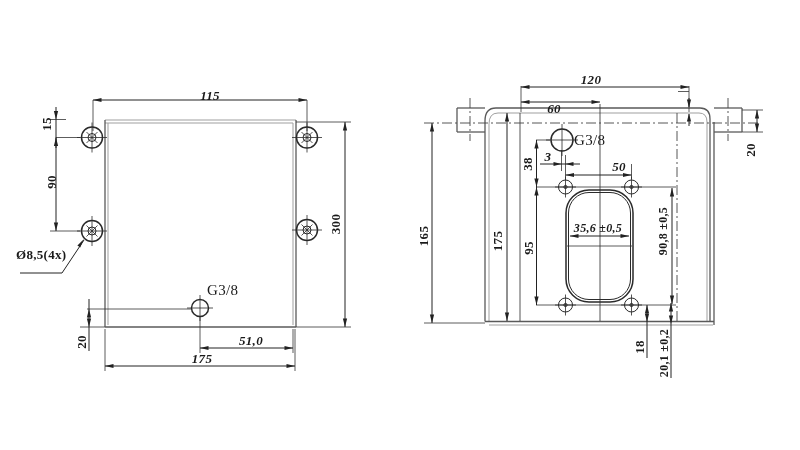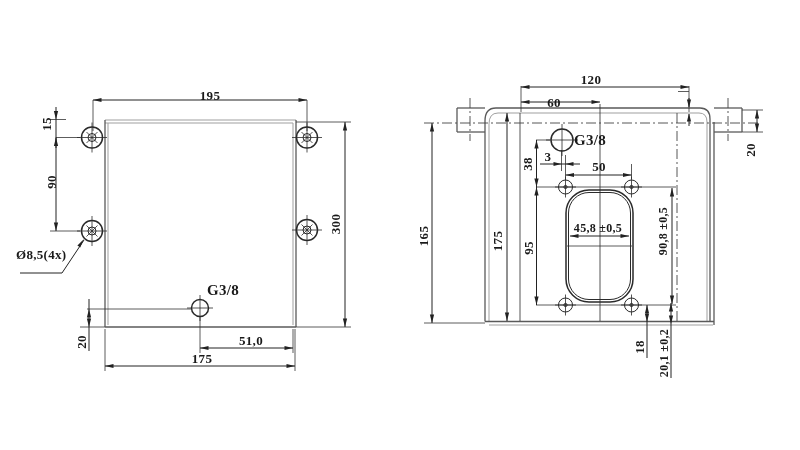--- a/index.html
+++ b/index.html
@@ -1,24 +1,24 @@
 <!DOCTYPE html>
 <html><head>
 <meta charset="utf-8">
 <style>
   html,body{margin:0;padding:0;background:#fff;}
   .stage{position:relative;width:800px;height:450px;background:#ffffff;overflow:hidden;
          font-family:"Liberation Serif","DejaVu Serif",serif;}
   .stage svg{position:absolute;left:0;top:0;}
   .lbl{position:absolute;color:#1a1a1a;font-size:13px;font-weight:600;white-space:nowrap;
        letter-spacing:.3px;line-height:1;}
-  .c{transform:translate(-50%,-50%);}
+  .c{transform:translate(-50%,-50%);font-style:italic;}
   .v{transform:translate(-50%,-50%) rotate(-90deg);}
   .s12{font-size:12px;}
-  .s15{font-size:15px;font-weight:700;}
+  .s15{font-size:15px;font-weight:400;}
   
   .st  {stroke:#5a5a5a;stroke-width:1.3;fill:none;}
   .st2 {stroke:#9f9f9f;stroke-width:1;fill:none;}
   .dim {stroke:#222;stroke-width:1;fill:none;}
   .ext {stroke:#333;stroke-width:.8;fill:none;}
   .cl  {stroke:#444;stroke-width:.9;fill:none;stroke-dasharray:10 3 2 3;}
   .hole{stroke:#2a2a2a;stroke-width:1.5;fill:none;}
   .hole2{stroke:#2a2a2a;stroke-width:1;fill:none;}
   .thin{stroke:#2a2a2a;stroke-width:.8;fill:none;}
   .arr {fill:#222;stroke:none;}
@@ -246,37 +246,37 @@
       <line class="thin" x1="621" y1="305" x2="642" y2="305"></line>
           <line class="thin" x1="631.5" y1="294.5" x2="631.5" y2="315.5"></line>
     </g>
     <g>
       <rect class="hole" x="566" y="190" width="67" height="112" rx="23" ry="23"></rect>
       <rect class="hole2" x="568.5" y="192.5" width="62" height="107" rx="20.5" ry="20.5"></rect>
     </g>
   </g>
 </svg>
 
-<div class="lbl c" style="left:210px;top:95px">195</div>
+<div class="lbl c" style="left:210px;top:95px">115</div>
 <div class="lbl v" style="left:46px;top:124px">15</div>
 <div class="lbl v" style="left:51px;top:182px">90</div>
 <div class="lbl" style="left:16px;top:248px">Ø8,5(4x)</div>
 <div class="lbl s15" style="left:207px;top:283px">G3/8</div>
 <div class="lbl v" style="left:81px;top:342px">20</div>
 <div class="lbl c" style="left:251px;top:340px">51,0</div>
 <div class="lbl c" style="left:202px;top:358px">175</div>
 <div class="lbl v" style="left:335px;top:224px">300</div>
 
 <div class="lbl c" style="left:591px;top:79px">120</div>
-<div class="lbl c" style="left:554px;top:102px">60</div>
+<div class="lbl c" style="left:554px;top:108px">60</div>
 <div class="lbl s15" style="left:574px;top:133px">G3/8</div>
 <div class="lbl c" style="left:548px;top:156px">3</div>
 <div class="lbl v" style="left:527px;top:164px">38</div>
-<div class="lbl c" style="left:599px;top:166px">50</div>
-<div class="lbl c s12" style="left:598px;top:228px">45,8 ±0,5</div>
+<div class="lbl c" style="left:619px;top:166px">50</div>
+<div class="lbl c s12" style="left:598px;top:228px">35,6 ±0,5</div>
 <div class="lbl v s12" style="left:663px;top:231px">90,8 ±0,5</div>
 <div class="lbl v" style="left:528px;top:248px">95</div>
 <div class="lbl v" style="left:423px;top:236px">165</div>
 <div class="lbl v" style="left:497px;top:241px">175</div>
 <div class="lbl v" style="left:750px;top:150px">20</div>
 <div class="lbl v" style="left:639px;top:347px">18</div>
 <div class="lbl v s12" style="left:664px;top:353px">20,1 ±0,2</div>
 
 </div>
 

